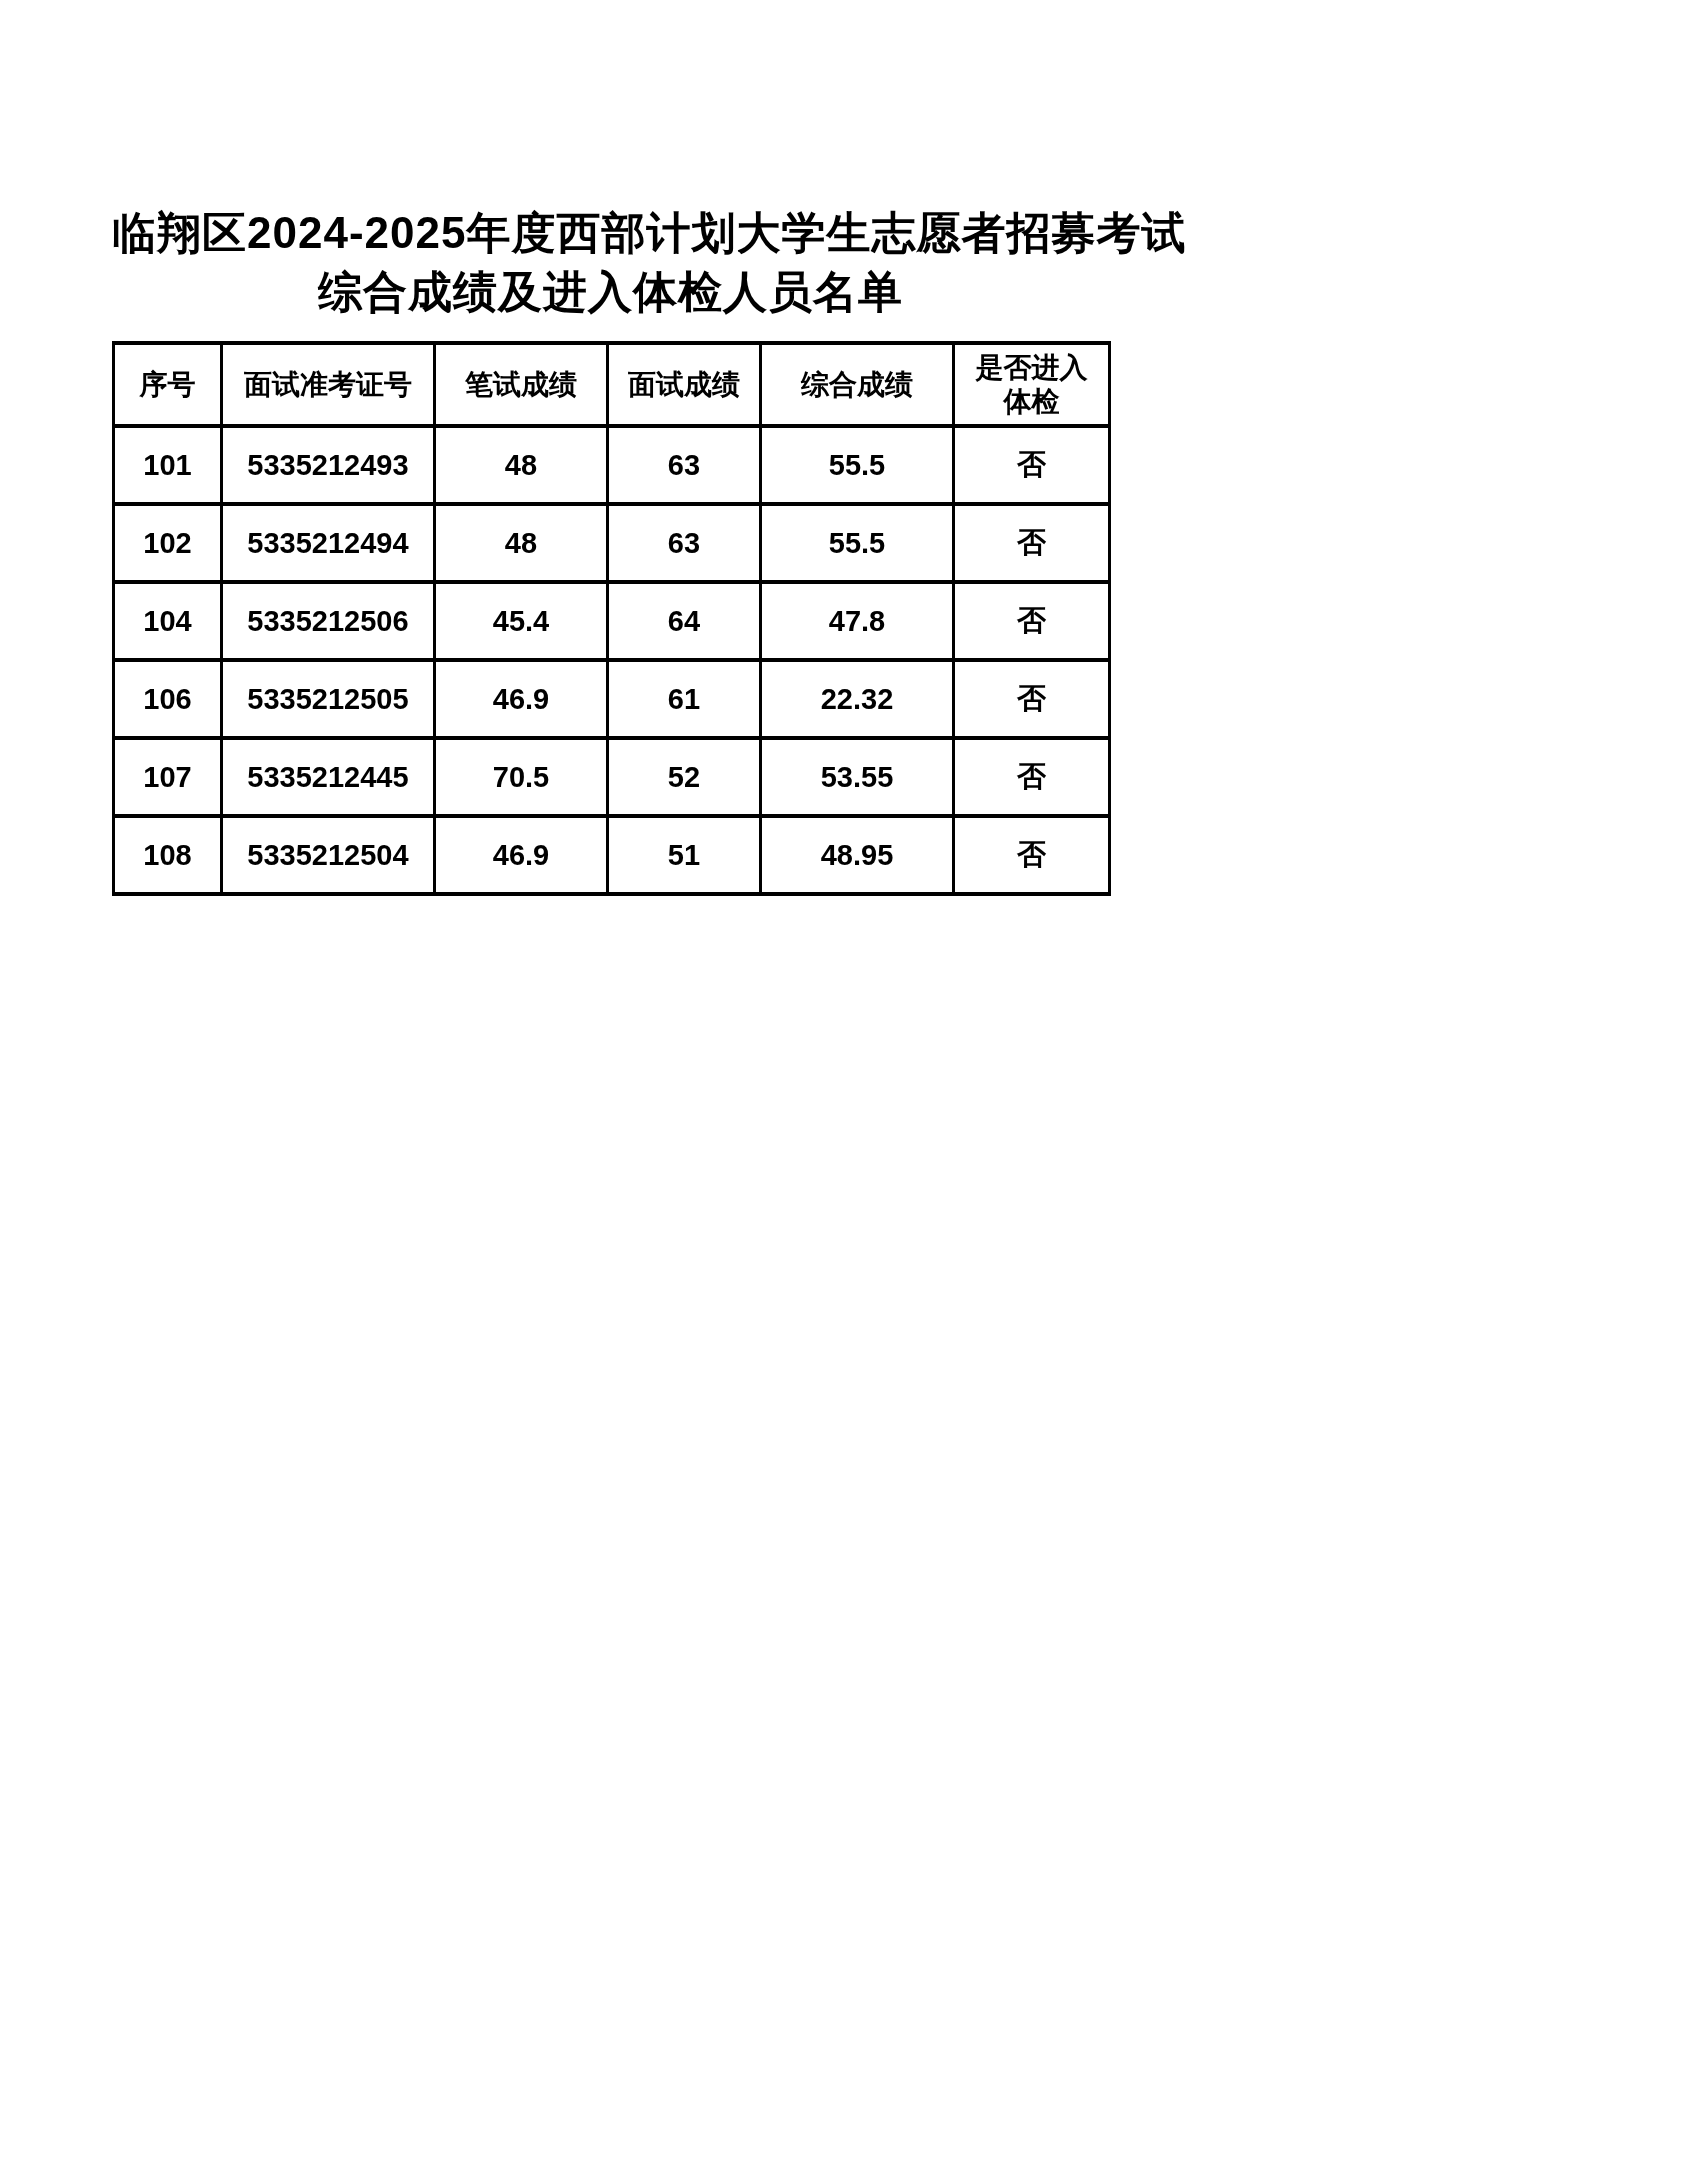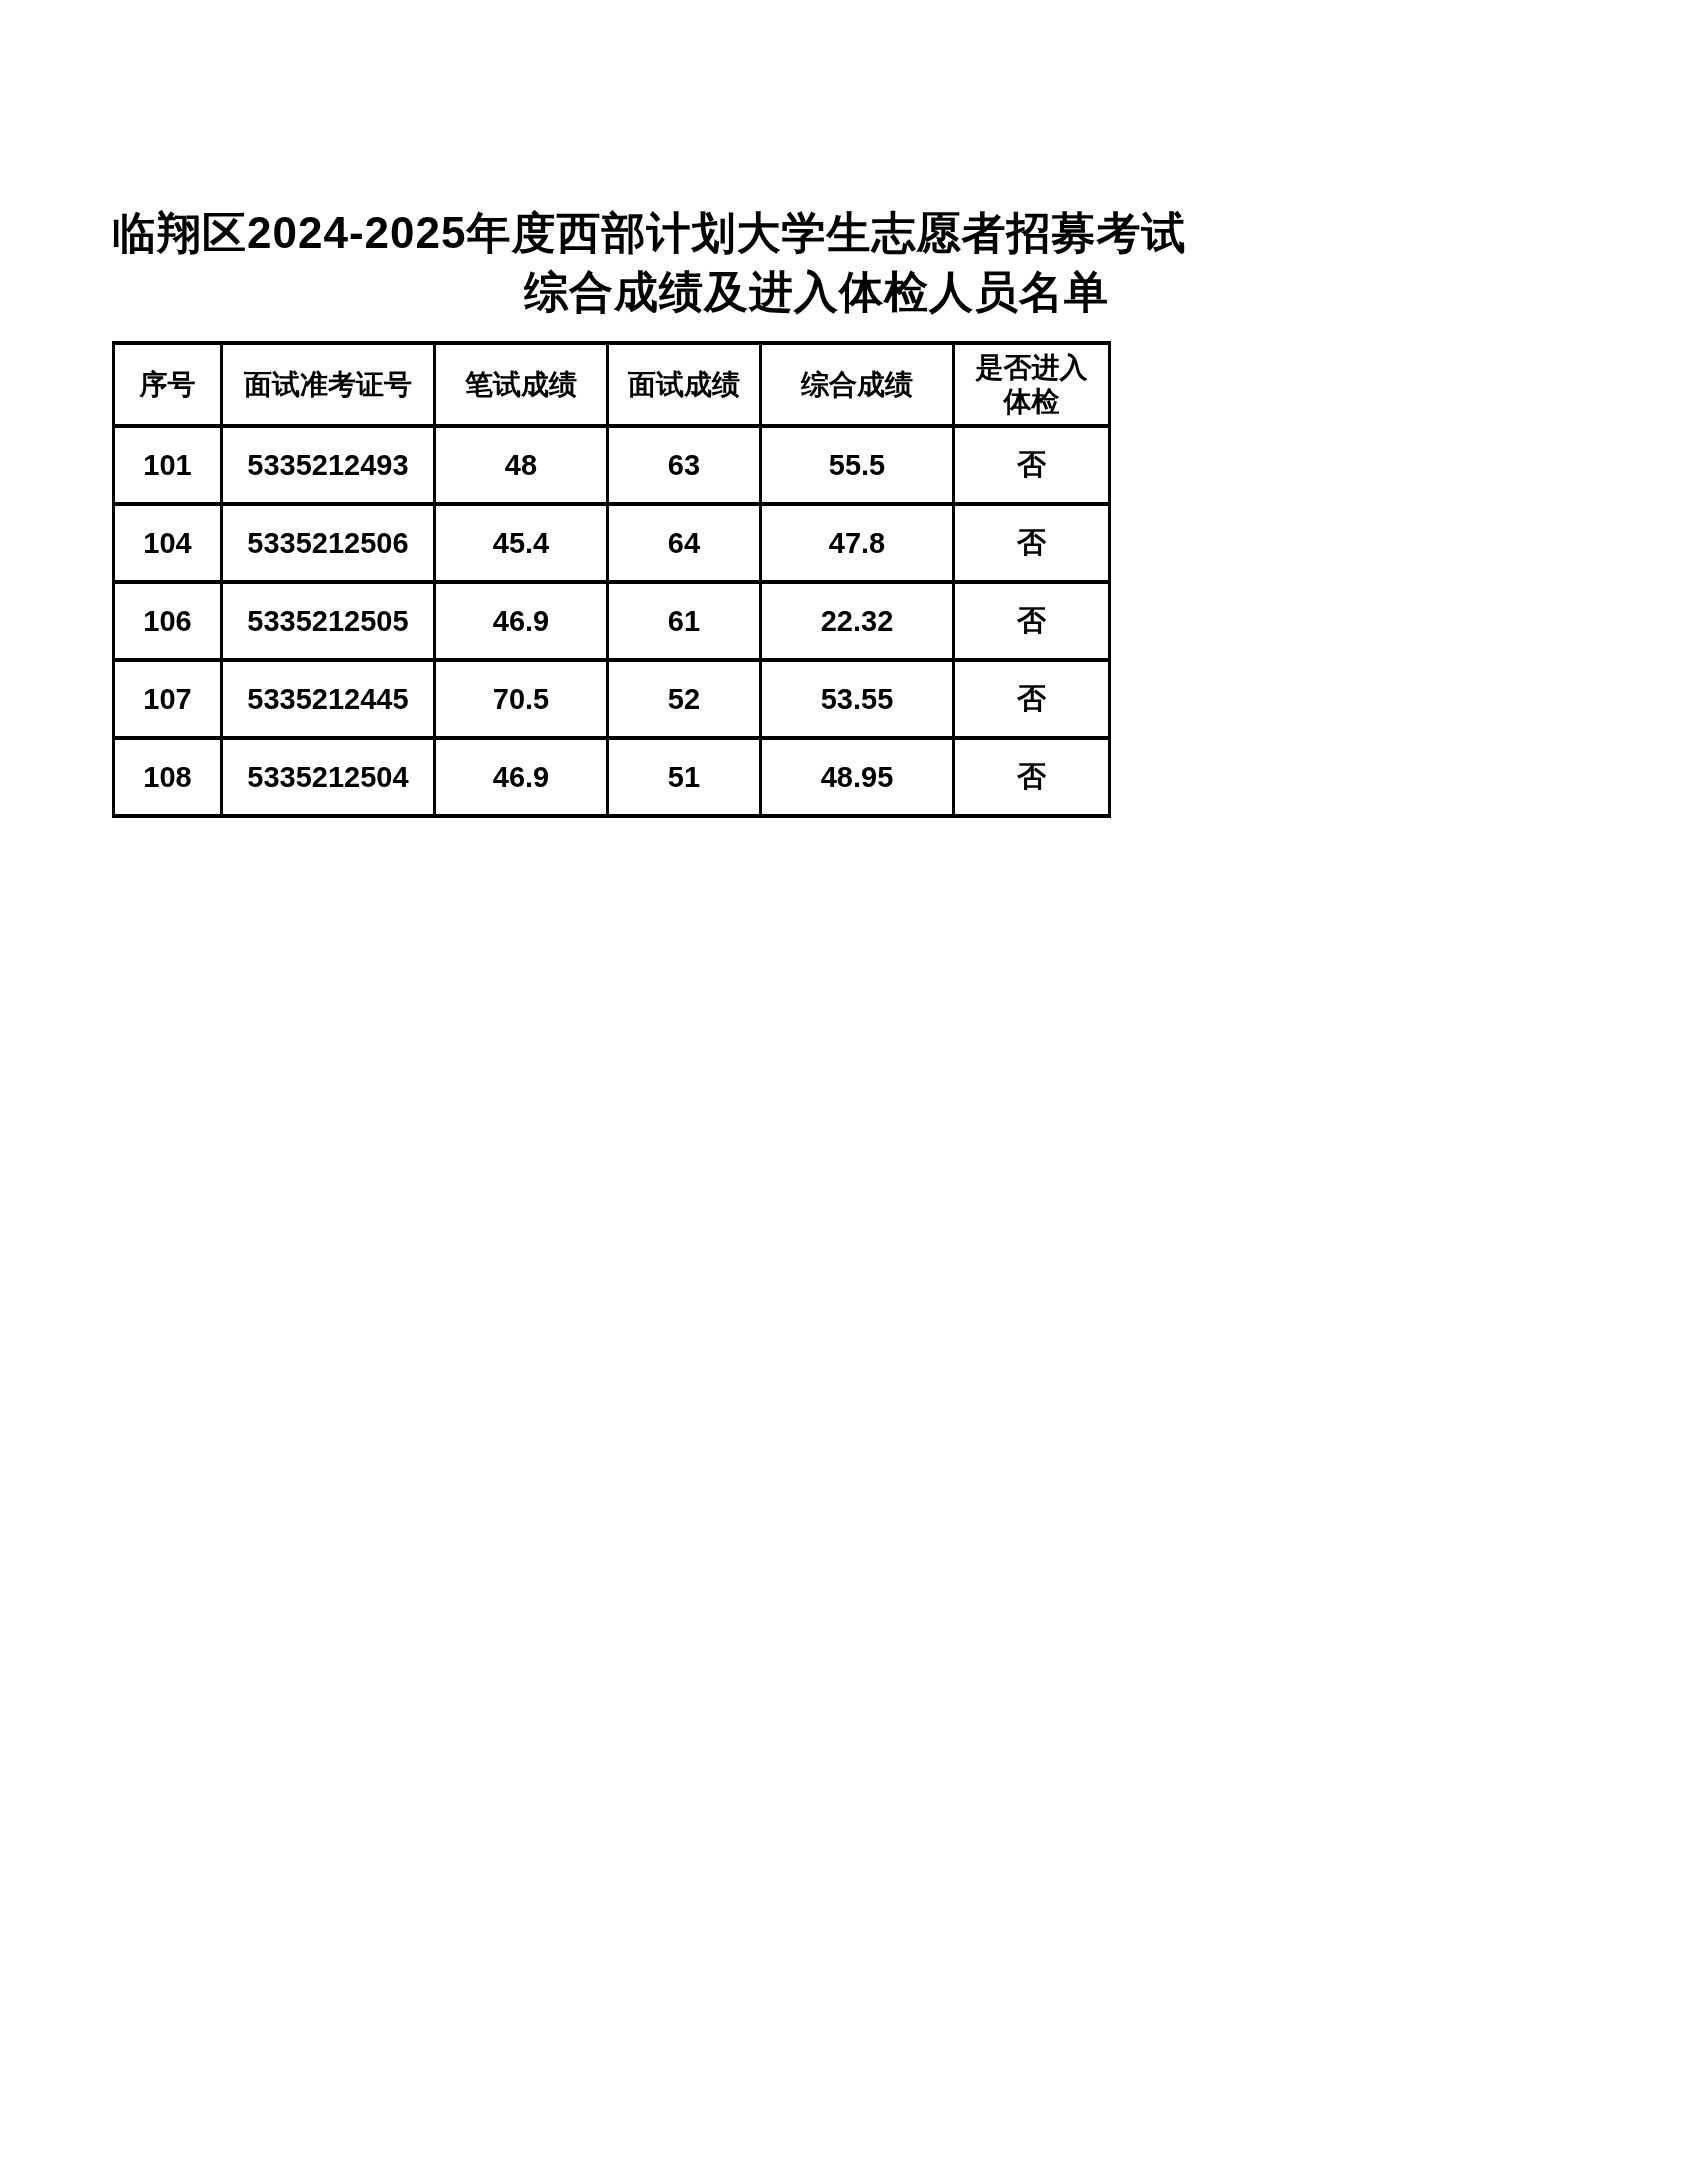--- a/index.html
+++ b/index.html
@@ -17,21 +17,21 @@
     overflow: hidden;
   }
   .content {
     position: absolute;
     left: 112px;
     top: 0;
     width: 997px;
   }
   .title {
     margin-top: 203px;
-    text-align: right;
+    text-align: center;
     font-size: 44px;
     font-weight: bold;
     line-height: 59px;
     letter-spacing: 1px;
     white-space: nowrap;
   }
   table.score-table {
     margin-top: 20px;
     border-collapse: collapse;
     table-layout: fixed;
@@ -99,20 +99,28 @@
       <tbody id="table-body">
           <tr>
             <td>101</td>
             <td>5335212493</td>
             <td>48</td>
             <td>63</td>
             <td>55.5</td>
             <td>否</td>
           </tr>
           <tr>
+            <td>102</td>
+            <td>5335212494</td>
+            <td>48</td>
+            <td>63</td>
+            <td>55.5</td>
+            <td>否</td>
+          </tr>
+          <tr>
             <td>104</td>
             <td>5335212506</td>
             <td>45.4</td>
             <td>64</td>
             <td>47.8</td>
             <td>否</td>
           </tr>
           <tr>
             <td>106</td>
             <td>5335212505</td>

